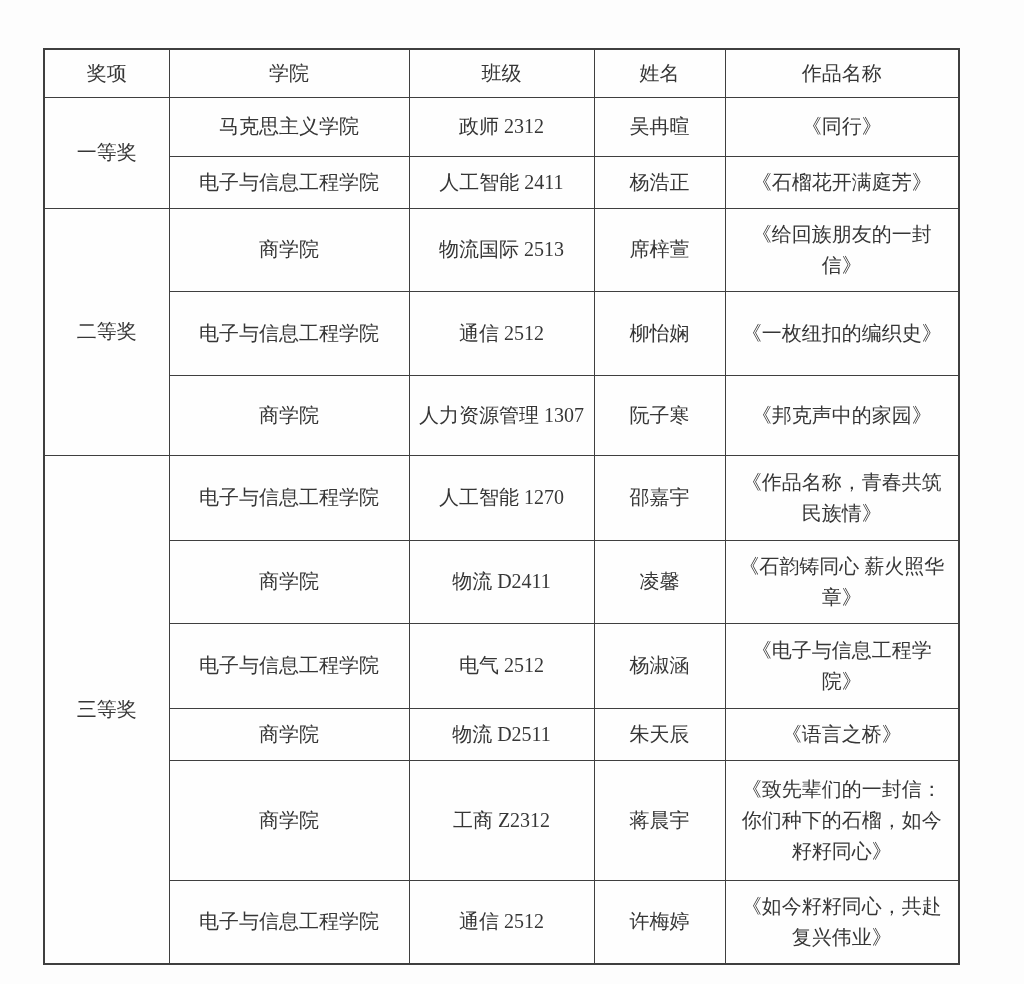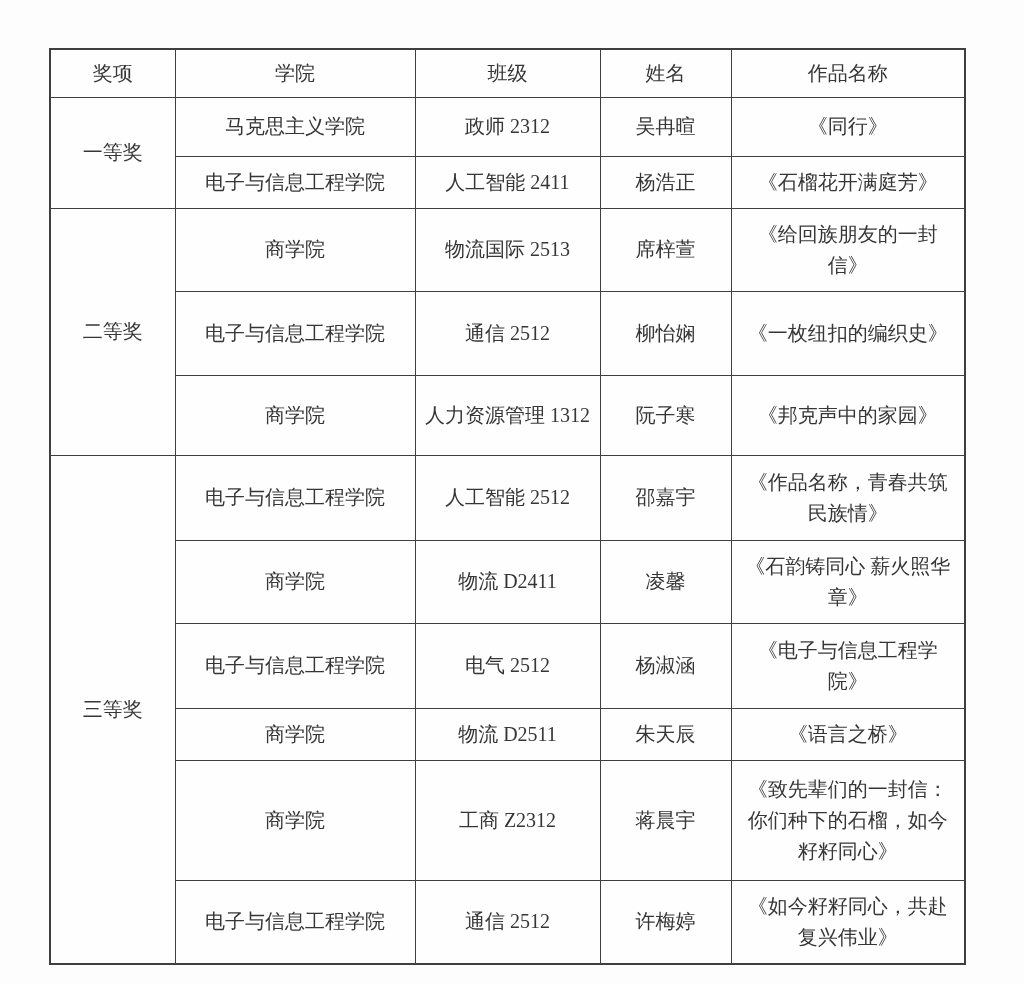--- a/index.html
+++ b/index.html
@@ -7,21 +7,21 @@
     position: relative;
     width: 1024px;
     height: 984px;
     background: #fdfdfd;
     font-family: "Liberation Serif", "DejaVu Serif", serif;
     color: #363636;
     overflow: hidden;
   }
   table.awards {
     position: absolute;
-    left: 49px;
+    left: 43px;
     top: 48px;
     width: 915px;
     border-collapse: collapse;
     table-layout: fixed;
     background: #fefefe;
     border: 2px solid #3f3f3f;
   }
   table.awards th, table.awards td {
     border: 1px solid #3f3f3f;
     text-align: center;
@@ -84,29 +84,29 @@
       <td class="work-cell">《给回族朋友的一封信》</td>
     </tr>
     <tr style="height:84px">
       <td class="college-cell">电子与信息工程学院</td>
       <td class="class-cell">通信 2512</td>
       <td class="name-cell">柳怡娴</td>
       <td class="work-cell">《一枚纽扣的编织史》</td>
     </tr>
     <tr style="height:80px">
       <td class="college-cell">商学院</td>
-      <td class="class-cell">人力资源管理 1312</td>
+      <td class="class-cell">人力资源管理 1307</td>
       <td class="name-cell">阮子寒</td>
       <td class="work-cell">《邦克声中的家园》</td>
     </tr>
 
     <tr style="height:85px">
       <td rowspan="6">三等奖</td>
       <td class="college-cell">电子与信息工程学院</td>
-      <td class="class-cell">人工智能 2512</td>
+      <td class="class-cell">人工智能 1270</td>
       <td class="name-cell">邵嘉宇</td>
       <td class="work-cell">《作品名称，青春共筑民族情》</td>
     </tr>
     <tr style="height:77px">
       <td class="college-cell">商学院</td>
       <td class="class-cell">物流 D2411</td>
       <td class="name-cell">凌馨</td>
       <td class="work-cell">《石韵铸同心 薪火照华章》</td>
     </tr>
     <tr style="height:85px">

